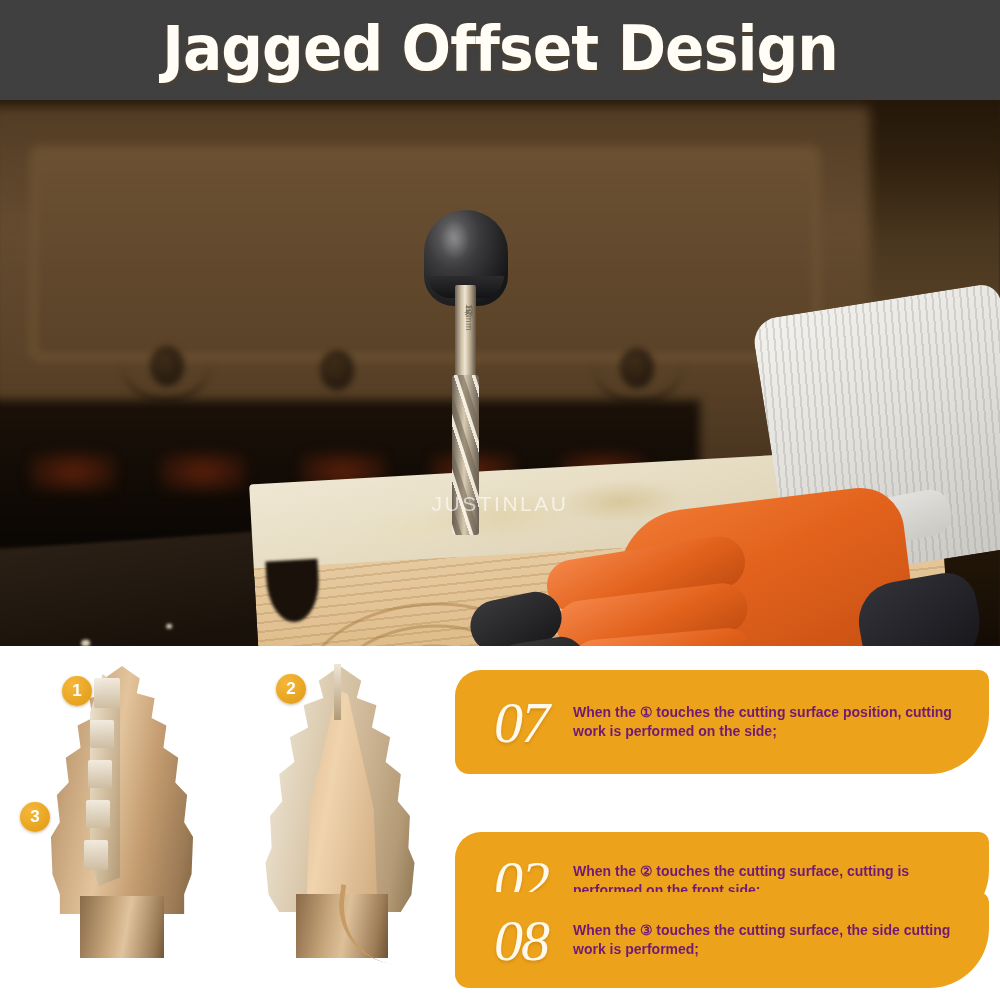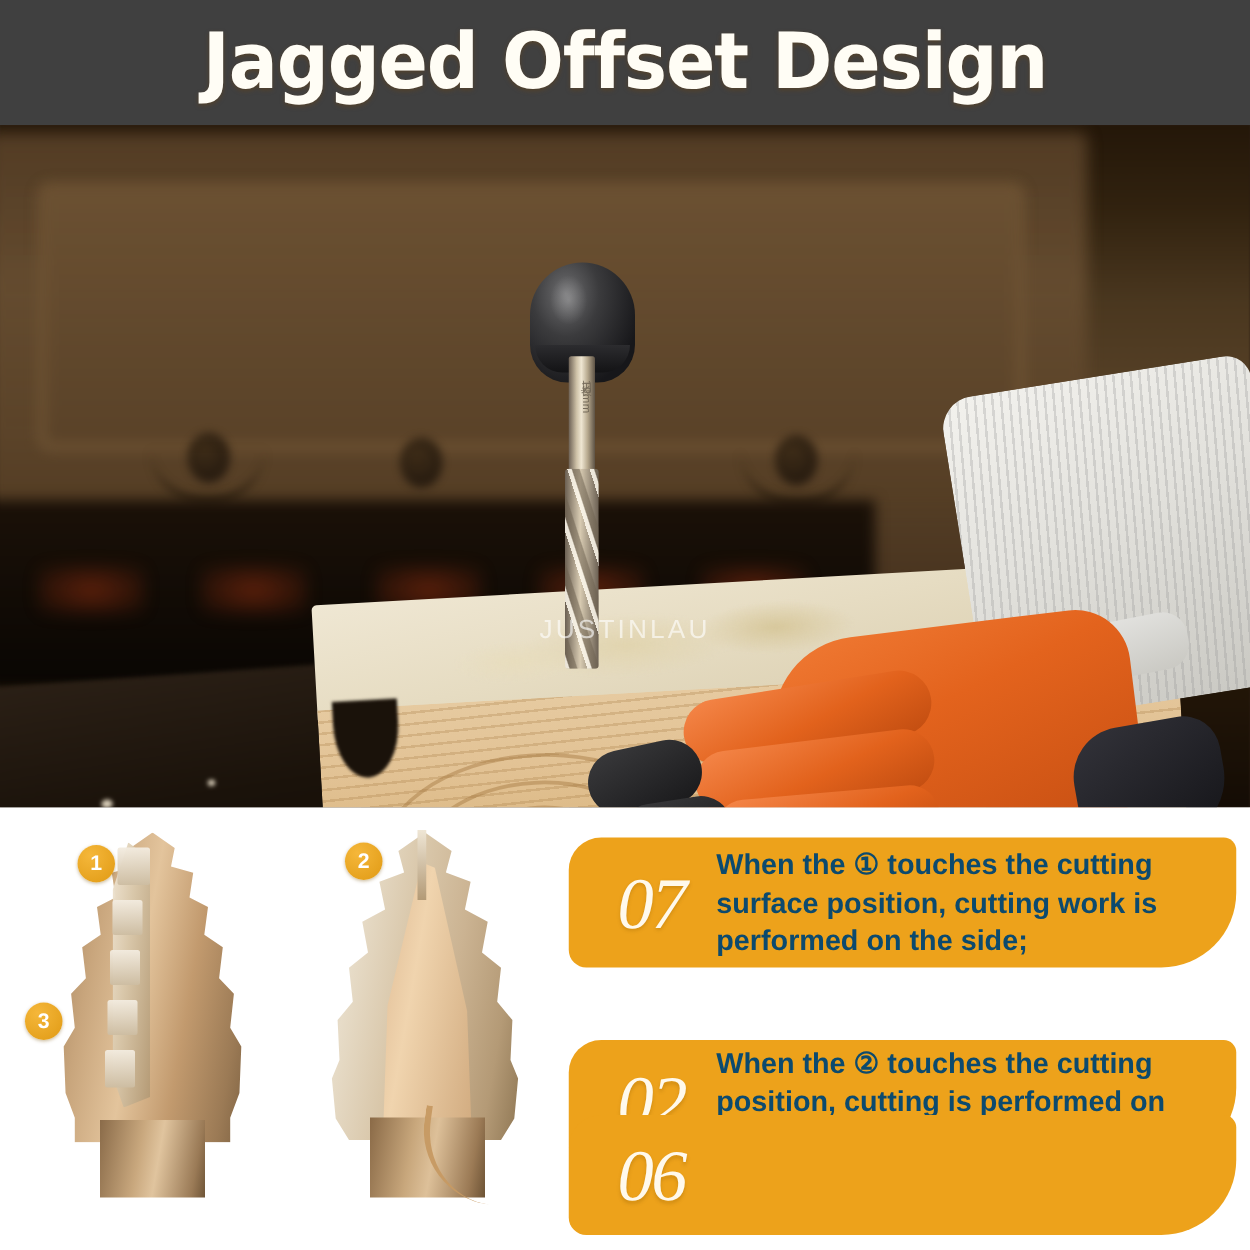--- a/index.html
+++ b/index.html
@@ -213,21 +213,21 @@
            border-radius:26px 10px 60px 14px; display:flex; align-items:center; }
   .panel.p1 { top:24px; width:534px; height:104px; }
   .panel.p2 { top:138px; width:534px; height:98px;margin-top:48px; }
   .panel.p3 { top:246px; width:534px; height:96px; }
 
   .pnum { flex:0 0 118px; color:#fff9ec;
           font-family:"Liberation Serif", serif; font-style:italic;
           font-size:58px; font-weight:normal; text-align:center;
           padding-left:14px; letter-spacing:-2px;
           text-shadow:0 2px 3px rgba(140,90,0,.30); }
-  .ptext { flex:1; color:#0c4a6e; font-size:23px; font-weight:bold;
+  .ptext { flex:1; color:#701a75; font-size:14px; font-weight:bold;
            line-height:1.33; padding-right:34px; }
 </style>
 </head>
 <body>
 
 <div id="page">
 
   <div class="banner">
     <div class="banner-title">Jagged Offset Design</div>
   </div>
@@ -318,21 +318,22 @@
       <div class="pill side">Side</div>
     </div>
 
     <div class="panel p1">
       <div class="pnum">07</div>
       <div class="ptext">When the ① touches the cutting surface position, cutting work is performed on the side;</div>
     </div>
 
     <div class="panel p2">
       <div class="pnum">02</div>
-      <div class="ptext">When the ② touches the cutting position, cutting is performed on the front side:</div>
+      <div class="ptext">When the ② touches the cutting surface, cutting is performed on the front side:</div>
     </div>
 
     <div class="panel p3">
-      <div class="pnum">06</div>
+      <div class="pnum">08</div>
+      <div class="ptext">When the ③ touches the cutting surface, the side cutting work is performed;</div>
     </div>
 
   </div>
 </div>
 
 </body></html>

